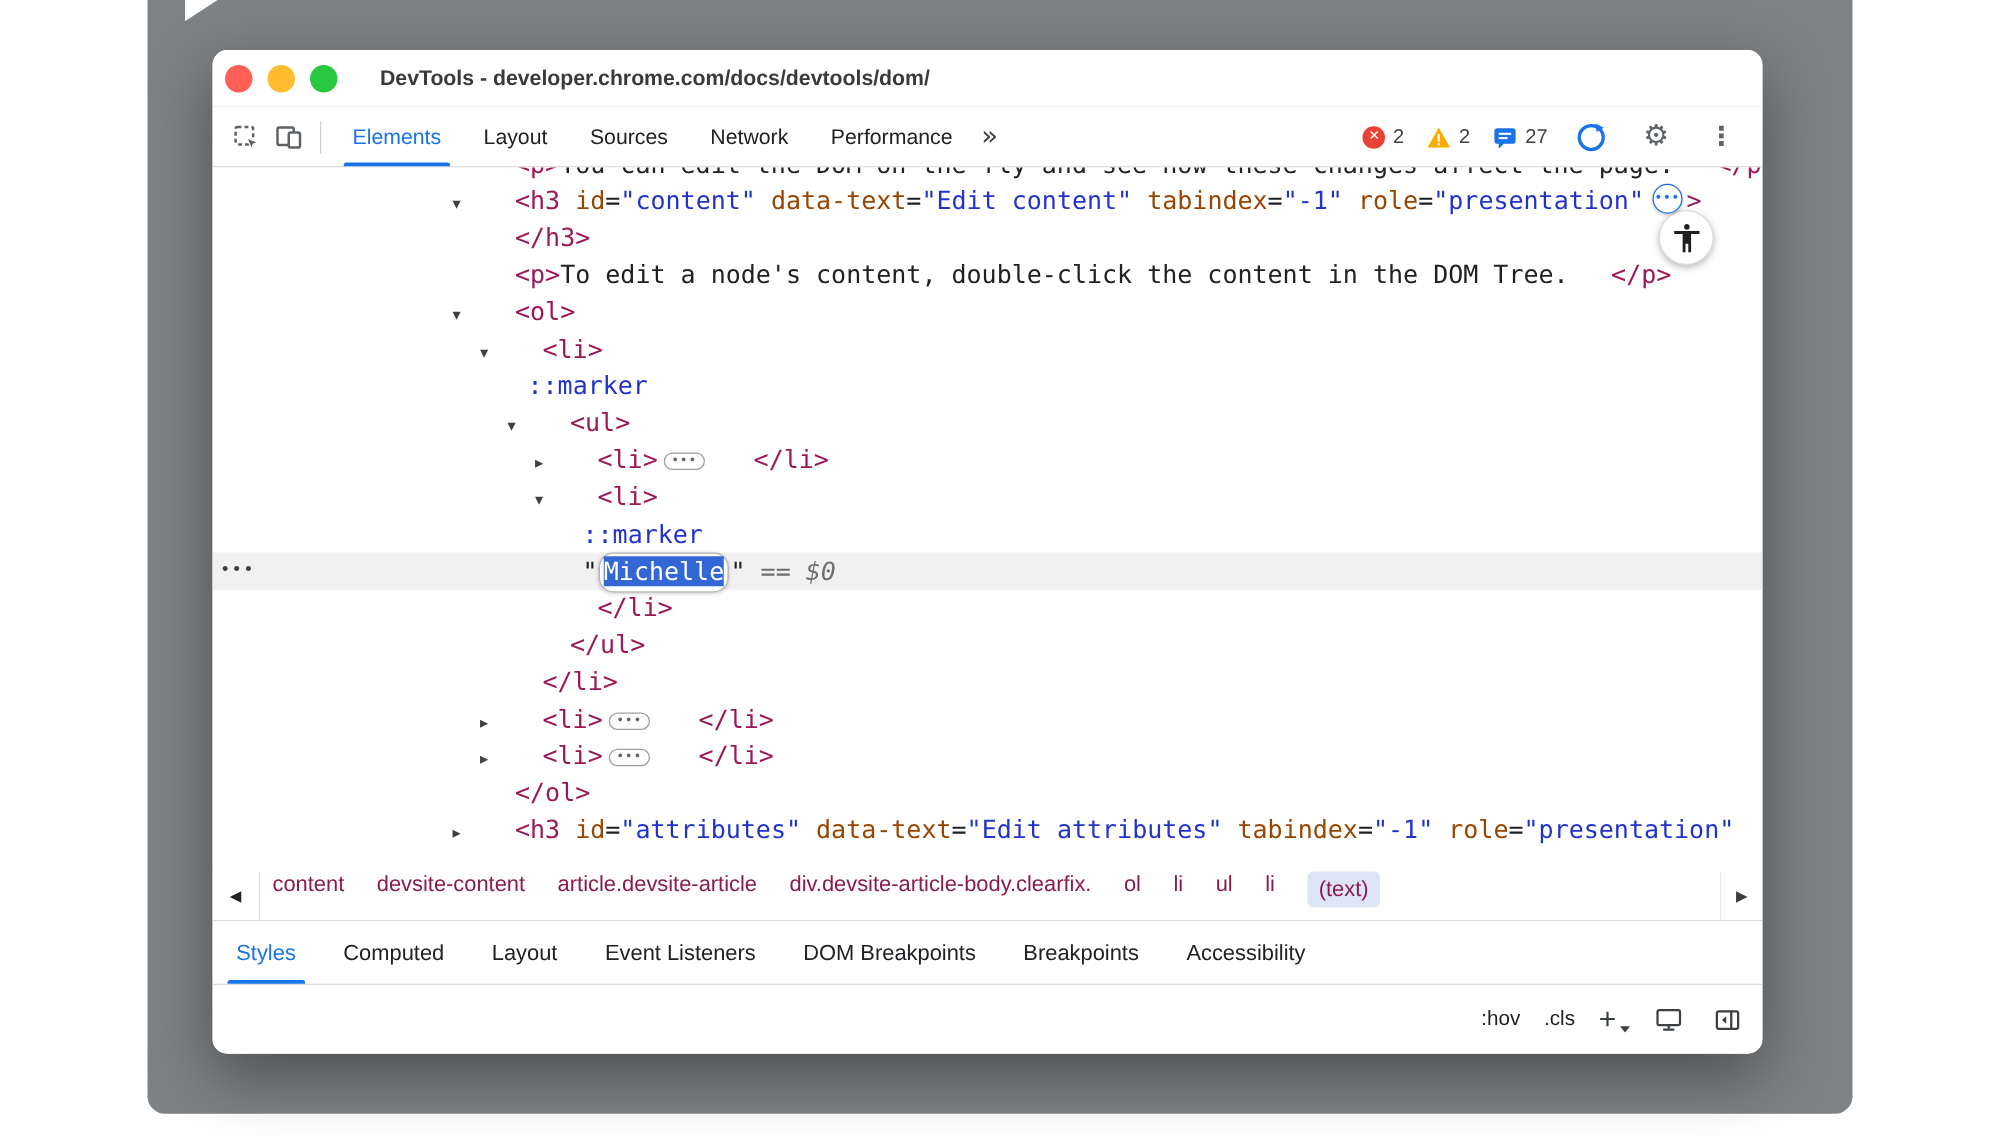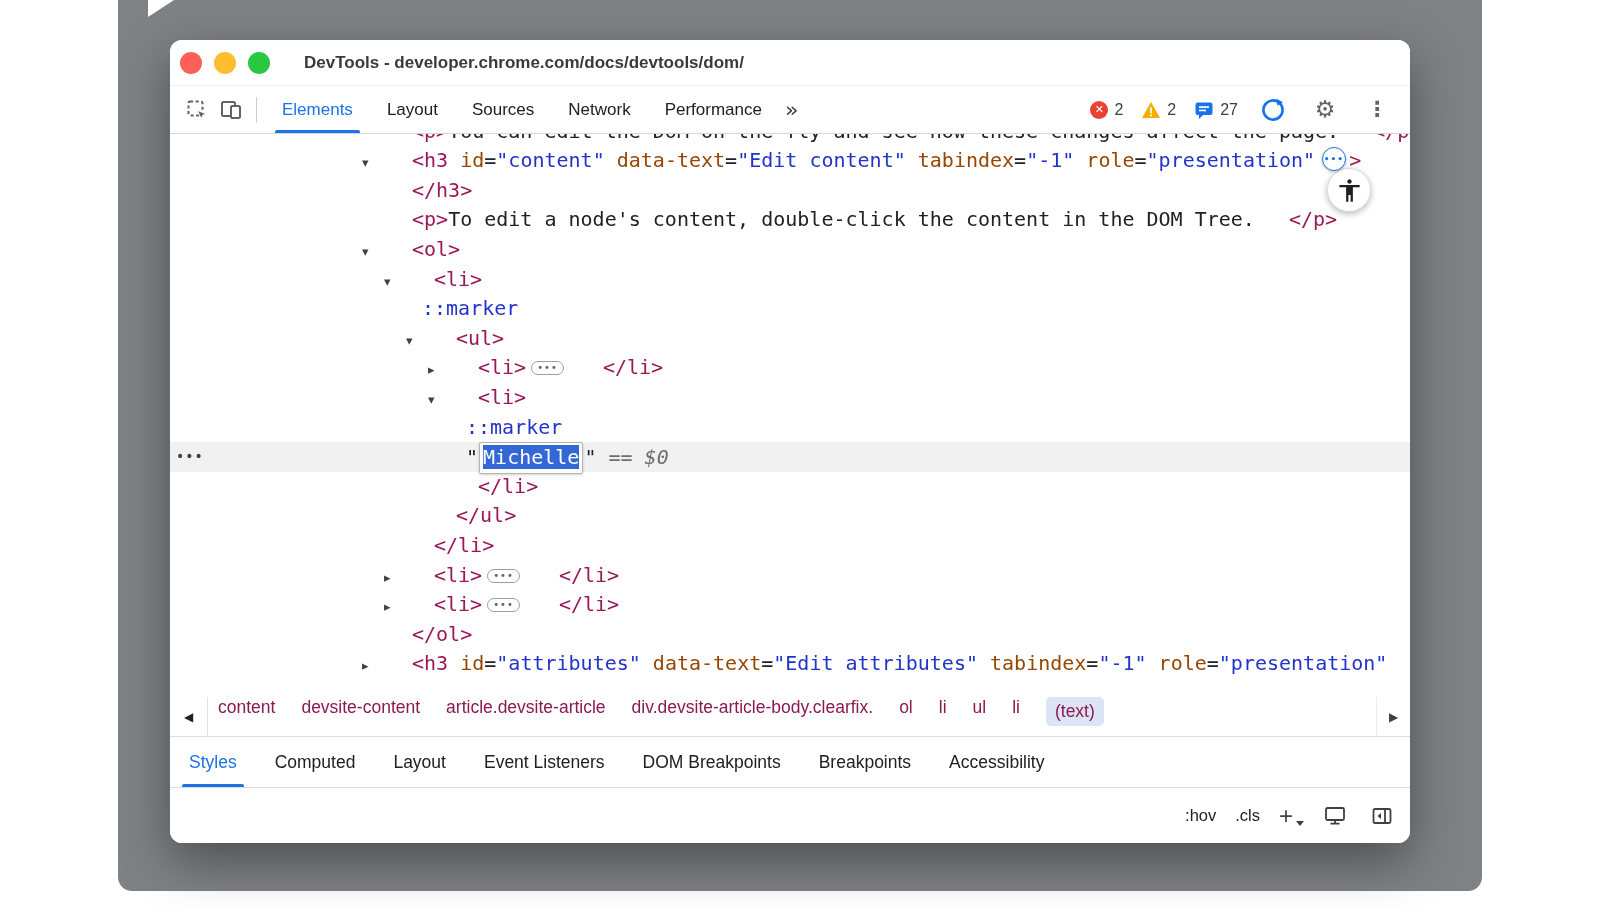--- a/index.html
+++ b/index.html
@@ -60,21 +60,21 @@
   .tk-attr{color:#994500;}
   .tk-val{color:#2233cc;}
   .tk-marker{color:#2233cc;}
   .tk-text{color:#202124;}
   .tk-punct{color:#202124;}
   .tk-eq{color:#6e6e6e;}
   .tk-var{color:#6e6e6e;font-style:italic;}
   .tk-ell{display:inline-block;vertical-align:3px;margin:0 5px;padding:0 5px;height:14px;
           line-height:11px;border-radius:8px;border:1px solid #9aa0a6;color:#5f6368;
           font-size:10px;letter-spacing:1px;font-family:"DejaVu Sans",sans-serif;}
-  .edit-box{display:inline-block;background:#fff;border:1px solid #b5b5b5;border-radius:2px;
+  .edit-box{display:inline-block;background:#fff;border:1px solid #b5b5b5;border-radius:12px;
             padding:0 3px;margin:0 1px;box-shadow:0 1px 3px rgba(0,0,0,.18);}
   .edit-box .sel{background:#3367d6;color:#fff;}
 
   
   .fab-dots{position:absolute;left:1322px;top:147px;width:24px;height:24px;border-radius:50%;
             background:#fff;border:1.5px solid #1a73e8;color:#1a73e8;display:flex;align-items:center;
             justify-content:center;font-size:9px;letter-spacing:1px;font-weight:bold;z-index:6;
             box-shadow:0 1px 3px rgba(0,0,0,.25);font-family:"DejaVu Sans",sans-serif;}
   .fab-a11y{position:absolute;left:1327px;top:168px;width:44px;height:44px;border-radius:50%;
             background:#fff;border:1px solid #ddd;box-shadow:0 2px 6px rgba(0,0,0,.28);

